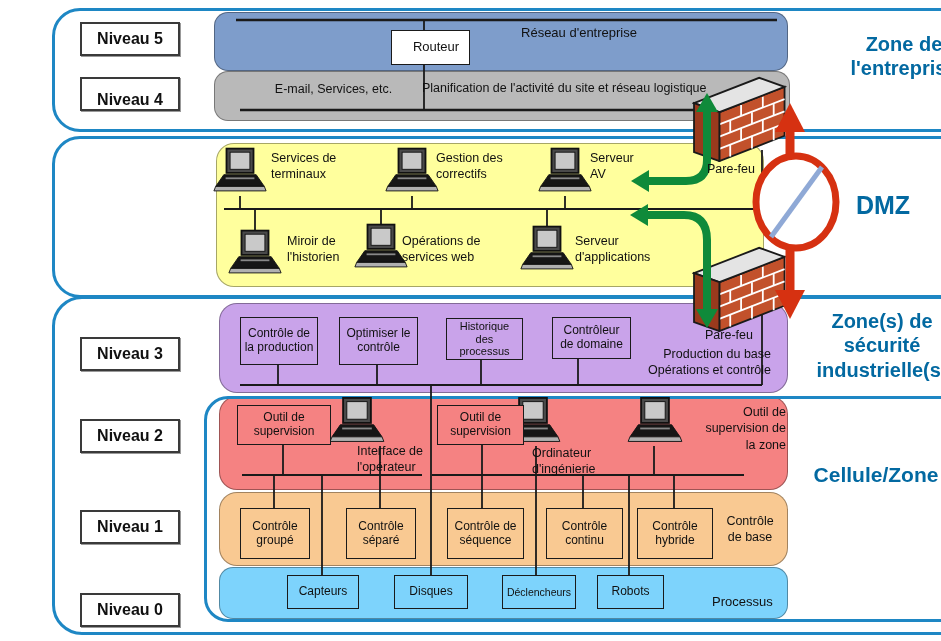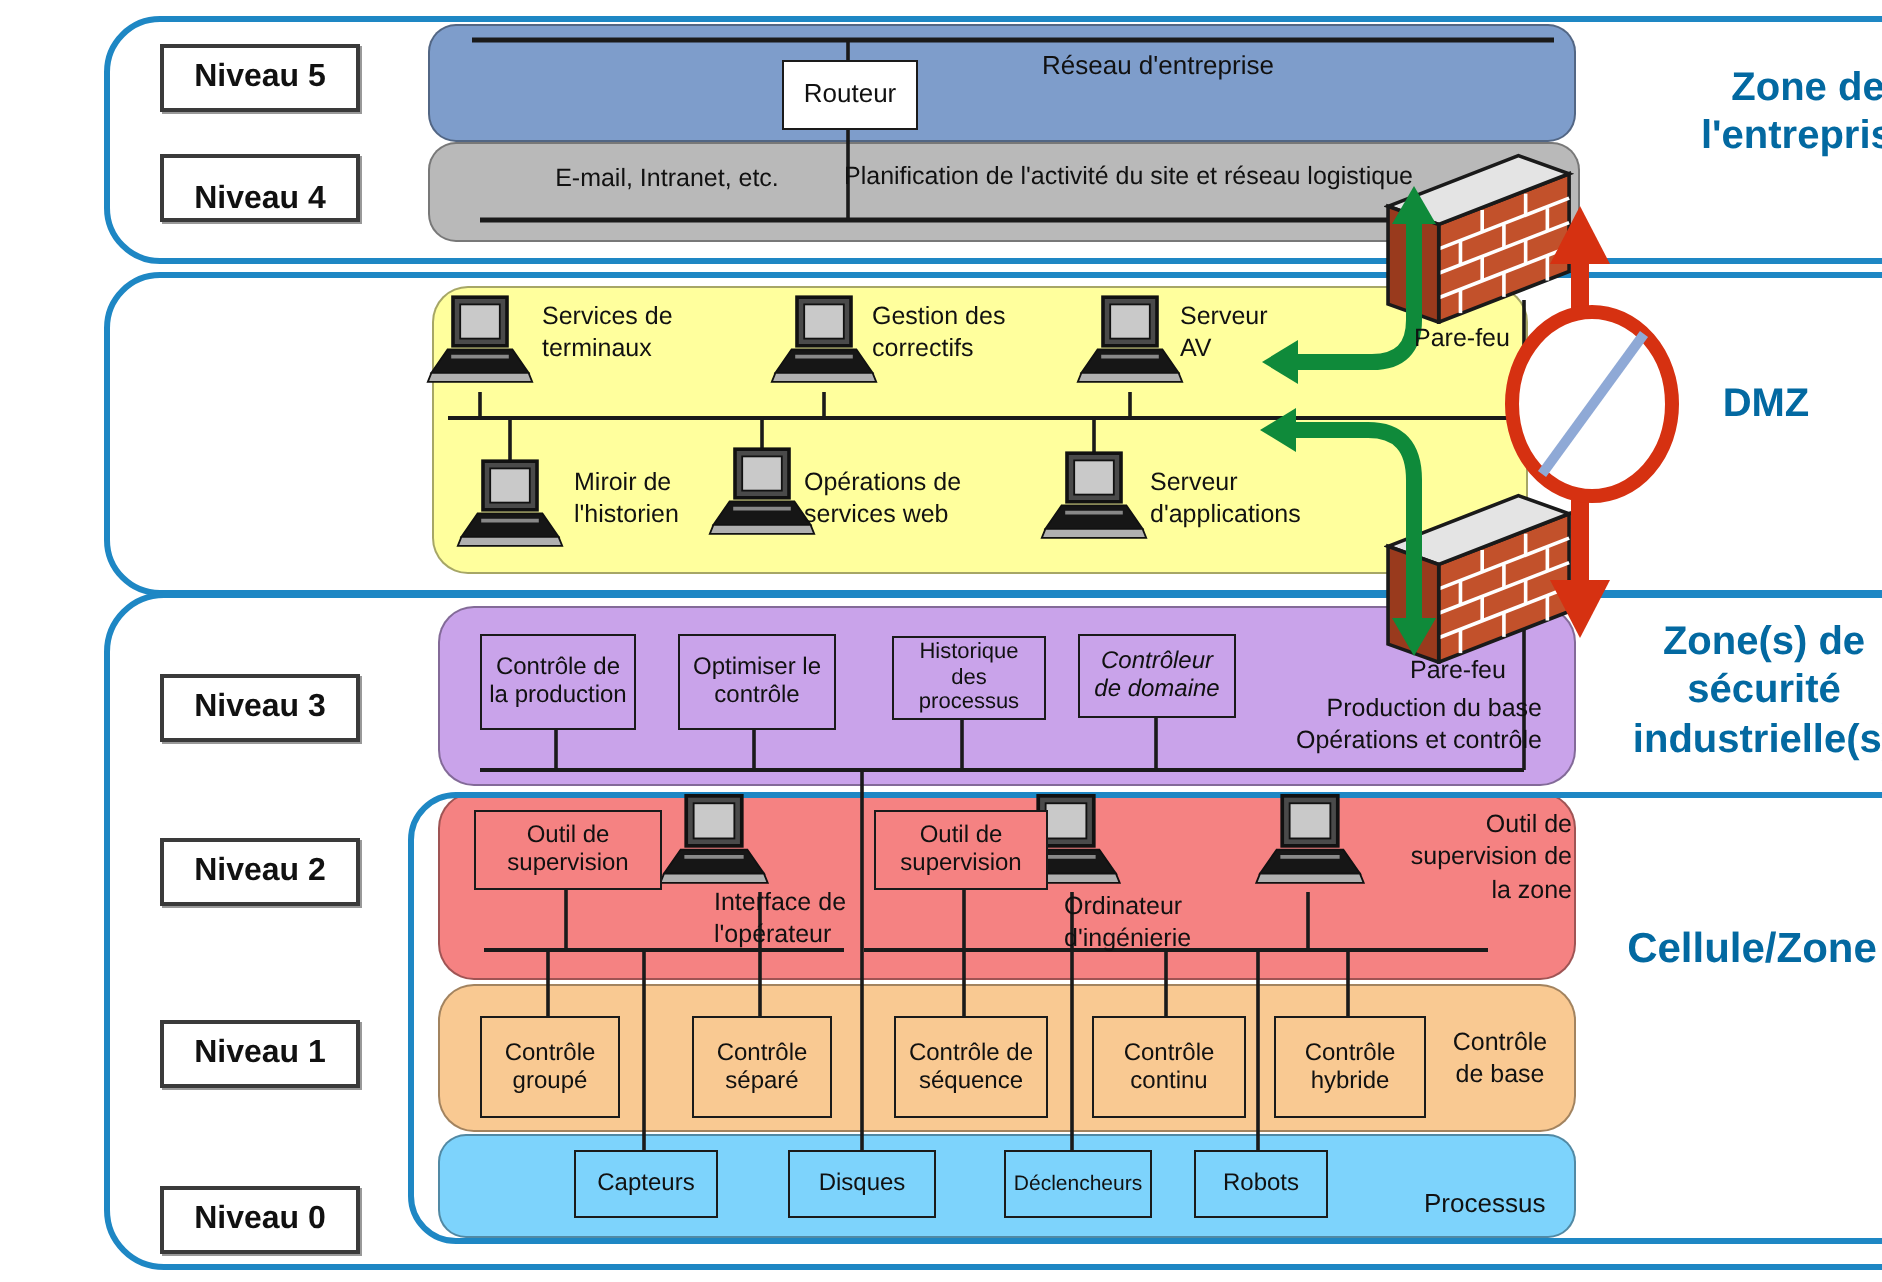--- a/index.html
+++ b/index.html
@@ -166,27 +166,27 @@
       <span>Niveau 2</span>
     </div>
   <div class="lvl" style="left:36px;top:510px;">
       <span>Niveau 1</span>
     </div>
   <div class="lvl" style="left:36px;top:593px;">
       <span>Niveau 0</span>
     </div>
 
   <div class="zl" style="left:789px;top:32px;width:142px;font-size:20px;">Zone de l'entreprise</div>
-  <div class="zl" style="left:799px;top:190px;width:80px;font-size:20px;">DMZ</div>
+  <div class="zl" style="left:799px;top:190px;width:80px;font-size:25px;">DMZ</div>
   <div class="zl" style="left:757px;top:309px;width:162px;font-size:20px;">Zone(s) de sécurité industrielle(s)</div>
   <div class="zl" style="left:762px;top:462px;width:140px;font-size:21px;">Cellule/Zone</div>
 
   <div class="lab c" style="left:470px;top:25px;width:130px;font-size:13px;">Réseau d'entreprise</div>
-  <div class="nbox white" style="left:347px;top:30px;width:66px;height:33px;font-size:13px;">Routeur</div>
-  <div class="lab c" style="left:222px;top:81px;width:135px;">E-mail, Intranet, etc.</div>
+  <div class="nbox white" style="left:347px;top:30px;width:66px;height:33px;font-size:13px;padding-left:11px;">Routeur</div>
+  <div class="lab c" style="left:222px;top:81px;width:135px;">E-mail, Services, etc.</div>
   <div class="lab" style="left:378px;top:80px;width:322px;white-space:nowrap;">Planification de l'activité du site et réseau logistique</div>
 
   <div class="lab" style="left:227px;top:150px;">Services de
 terminaux</div>
   <div class="lab" style="left:392px;top:150px;">Gestion des
 correctifs</div>
   <div class="lab" style="left:546px;top:150px;">Serveur
 AV</div>
   <div class="lab" style="left:243px;top:233px;">Miroir de
 l'historien</div>
@@ -197,21 +197,21 @@
   <div class="lab" style="left:663px;top:161px;">Pare-feu</div>
   <div class="lab" style="left:661px;top:327px;">Pare-feu</div>
 
   <div class="nbox bg-purple" style="left:196px;top:317px;width:76px;height:46px;">Contrôle de
 la production</div>
   <div class="nbox bg-purple" style="left:295px;top:317px;width:77px;height:46px;">Optimiser le
 contrôle</div>
   <div class="nbox bg-purple" style="left:402px;top:318px;width:75px;height:40px;font-size:11px;">Historique
 des
 processus</div>
-  <div class="nbox bg-purple" style="left:495px;top:317px;width:77px;height:40px;font-style:italic;">Contrôleur
+  <div class="nbox bg-purple" style="left:508px;top:317px;width:77px;height:40px;">Contrôleur
 de domaine</div>
   <div class="lab r" style="right:214px;top:346px;">Production du base
 Opérations et contrôle</div>
 
   <div class="nbox bg-red" style="left:193px;top:405px;width:92px;height:38px;">Outil de
 supervision</div>
   <div class="nbox bg-red" style="left:393px;top:405px;width:85px;height:38px;">Outil de
 supervision</div>
   <div class="lab" style="left:313px;top:443px;">Interface de
 l'opérateur</div>

